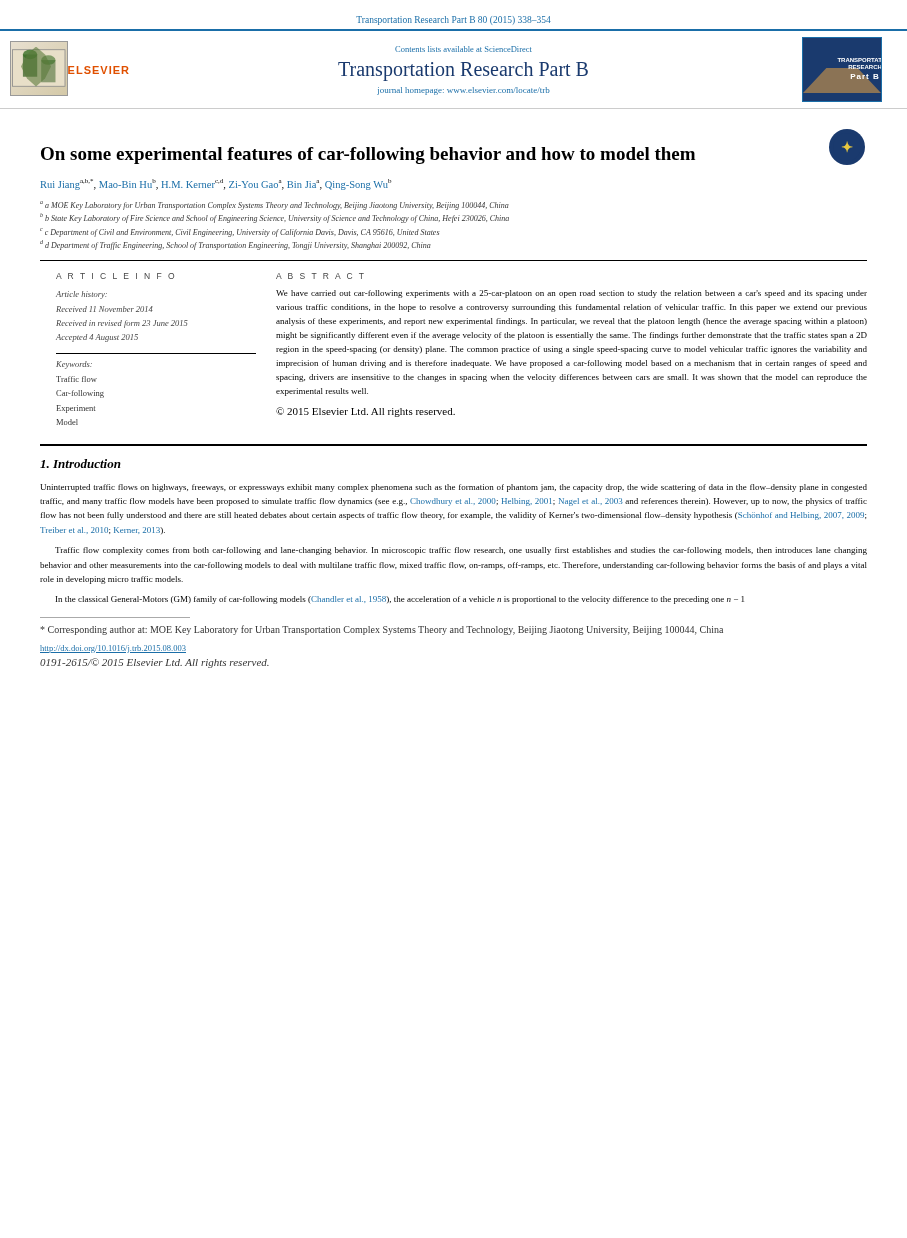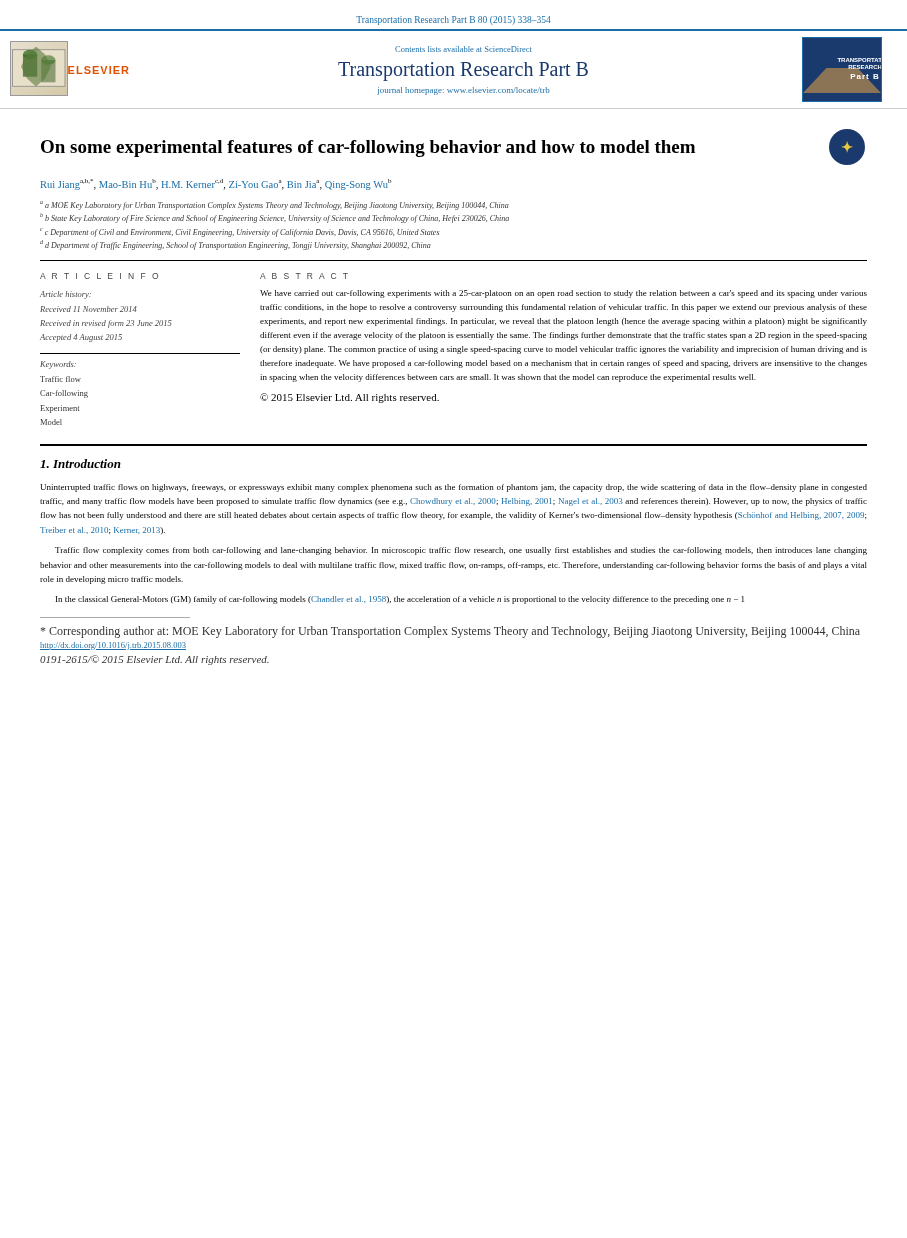--- a/index.html
+++ b/index.html
@@ -140,21 +140,21 @@
       clip-path: polygon(30% 0%, 70% 0%, 100% 100%, 0% 100%);
     }
 
     .content-area {
       padding: 0 40px;
     }
 
     .paper-title-section {
       padding: 18px 0 10px;
       display: flex;
-      align-items: center;
+      align-items: flex-end;
       justify-content: space-between;
     }
 
     .paper-title {
       font-size: 19px;
       font-weight: bold;
       color: #000;
       line-height: 1.35;
       max-width: 680px;
       font-family: 'Times New Roman', Times, serif;
@@ -212,20 +212,21 @@
     .divider {
       border: none;
       border-top: 1px solid #000;
       margin: 8px 0;
     }
 
     .two-col {
       display: flex;
       gap: 20px;
       margin-top: 10px;
+      margin-left: 16px;
     }
 
     .left-col {
       width: 200px;
       flex-shrink: 0;
     }
 
     .right-col {
       flex: 1;
     }
@@ -318,24 +319,24 @@
       margin-bottom: 3px;
     }
 
     .issn-line {
       font-size: 11px;
       color: #333;
       font-style: italic;
     }
 
     .star-footnote {
-      font-size: 12px;
+      font-size: 10px;
       color: #333;
       line-height: 1.5;
-      margin-bottom: 0;
+      margin-bottom: 6px;
     }
   </style>
 </head>
 <body>
 
 <div class="top-bar">
   <span>Transportation Research Part B 80 (2015) 338–354</span>
 </div>
 
 <div class="journal-header">

